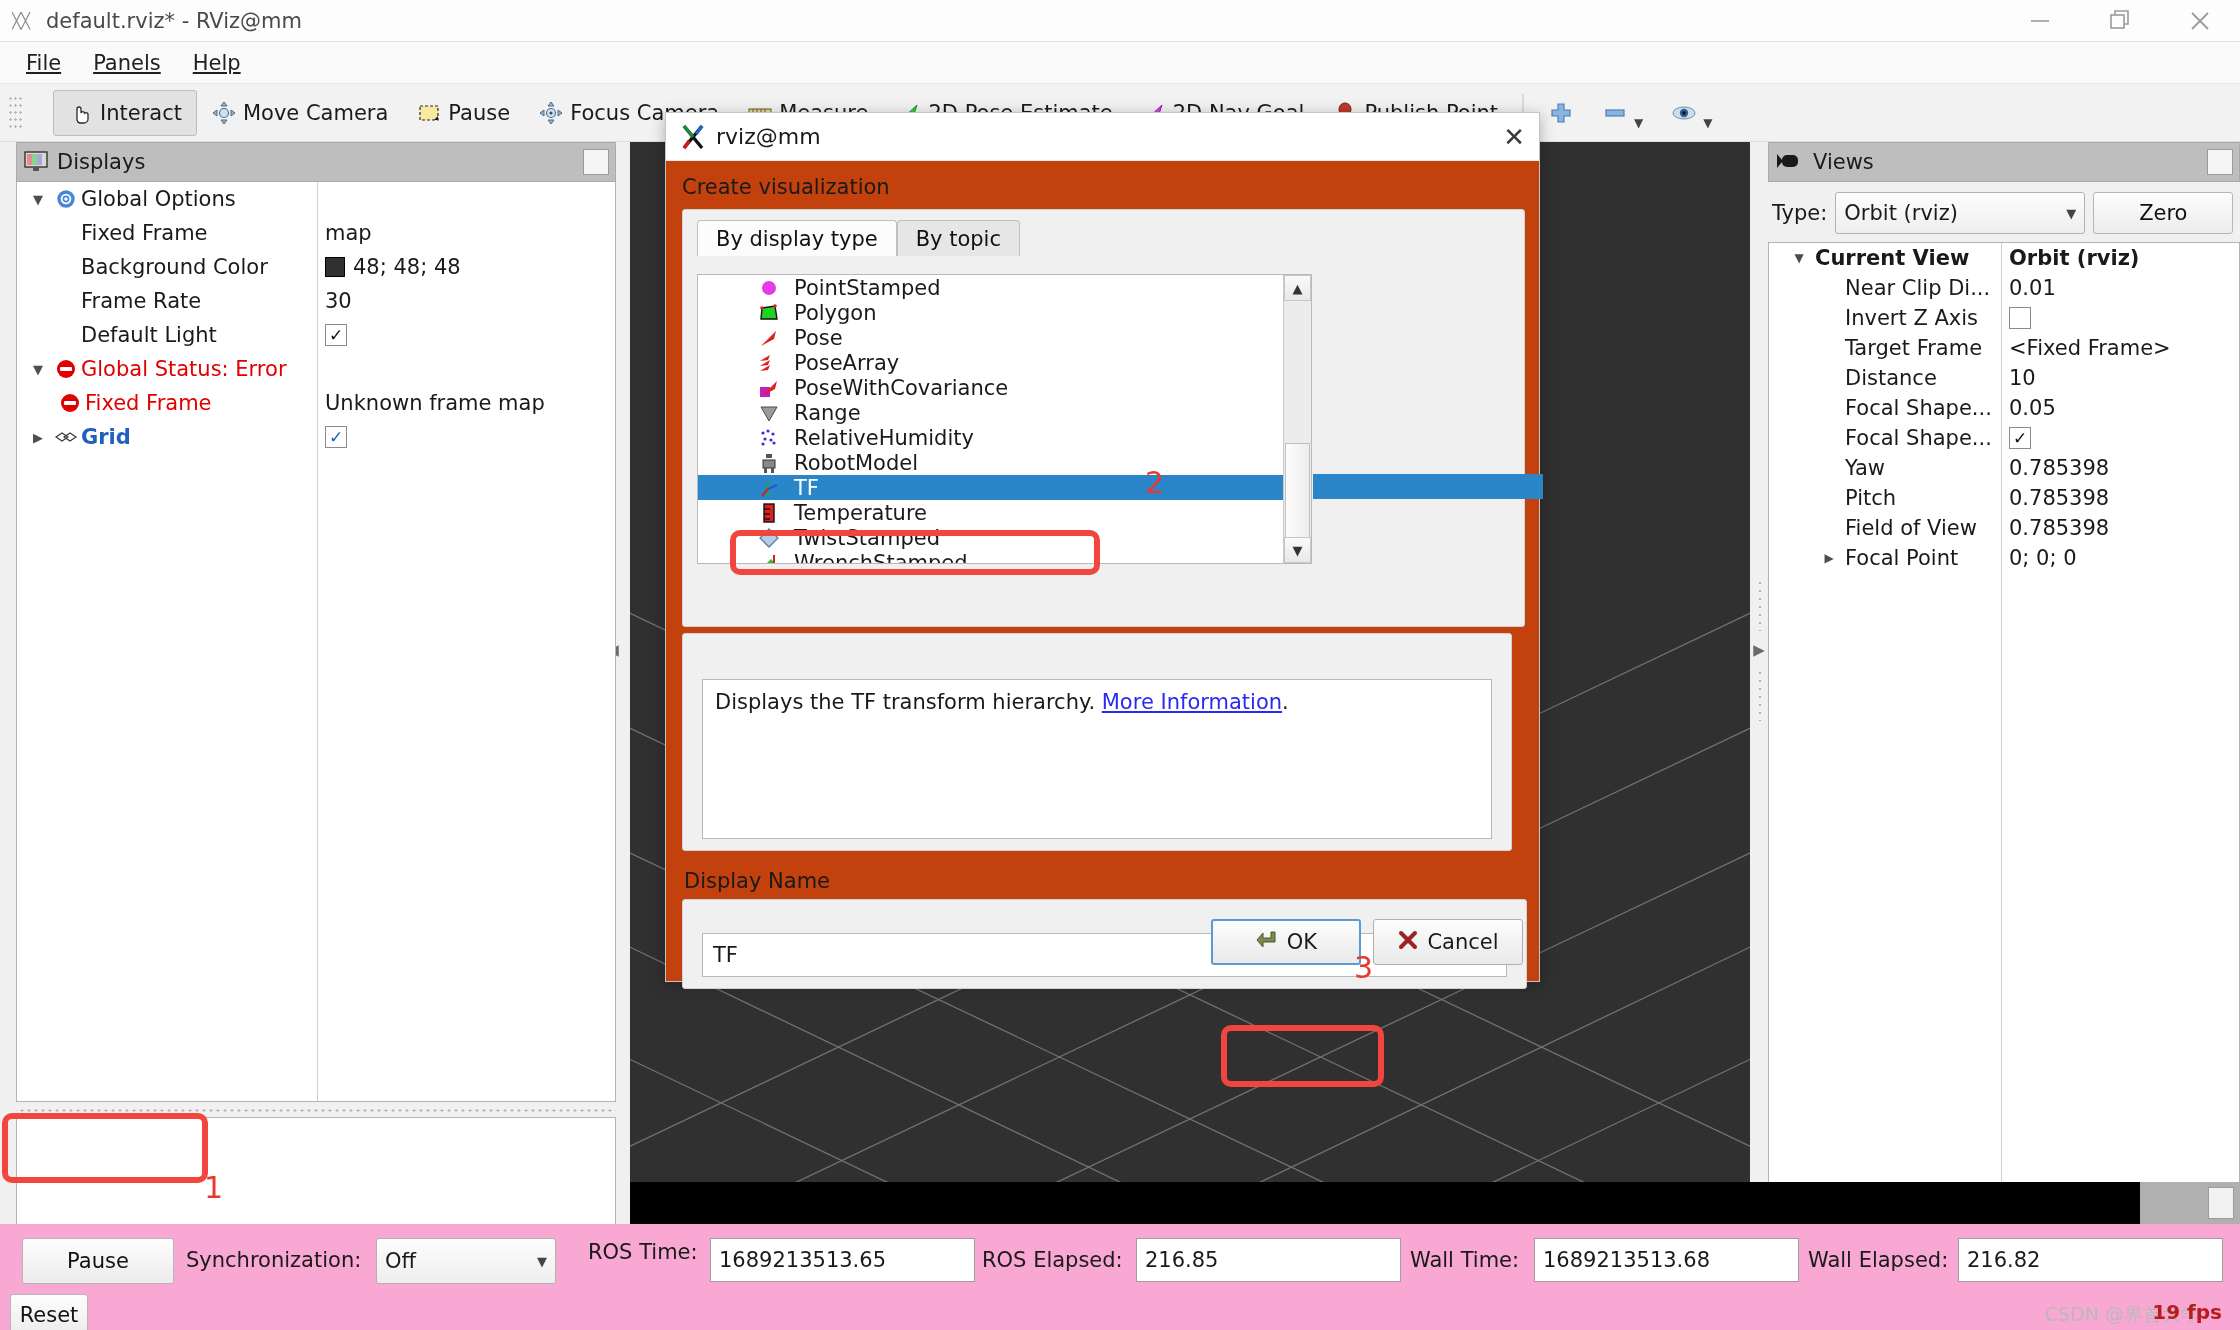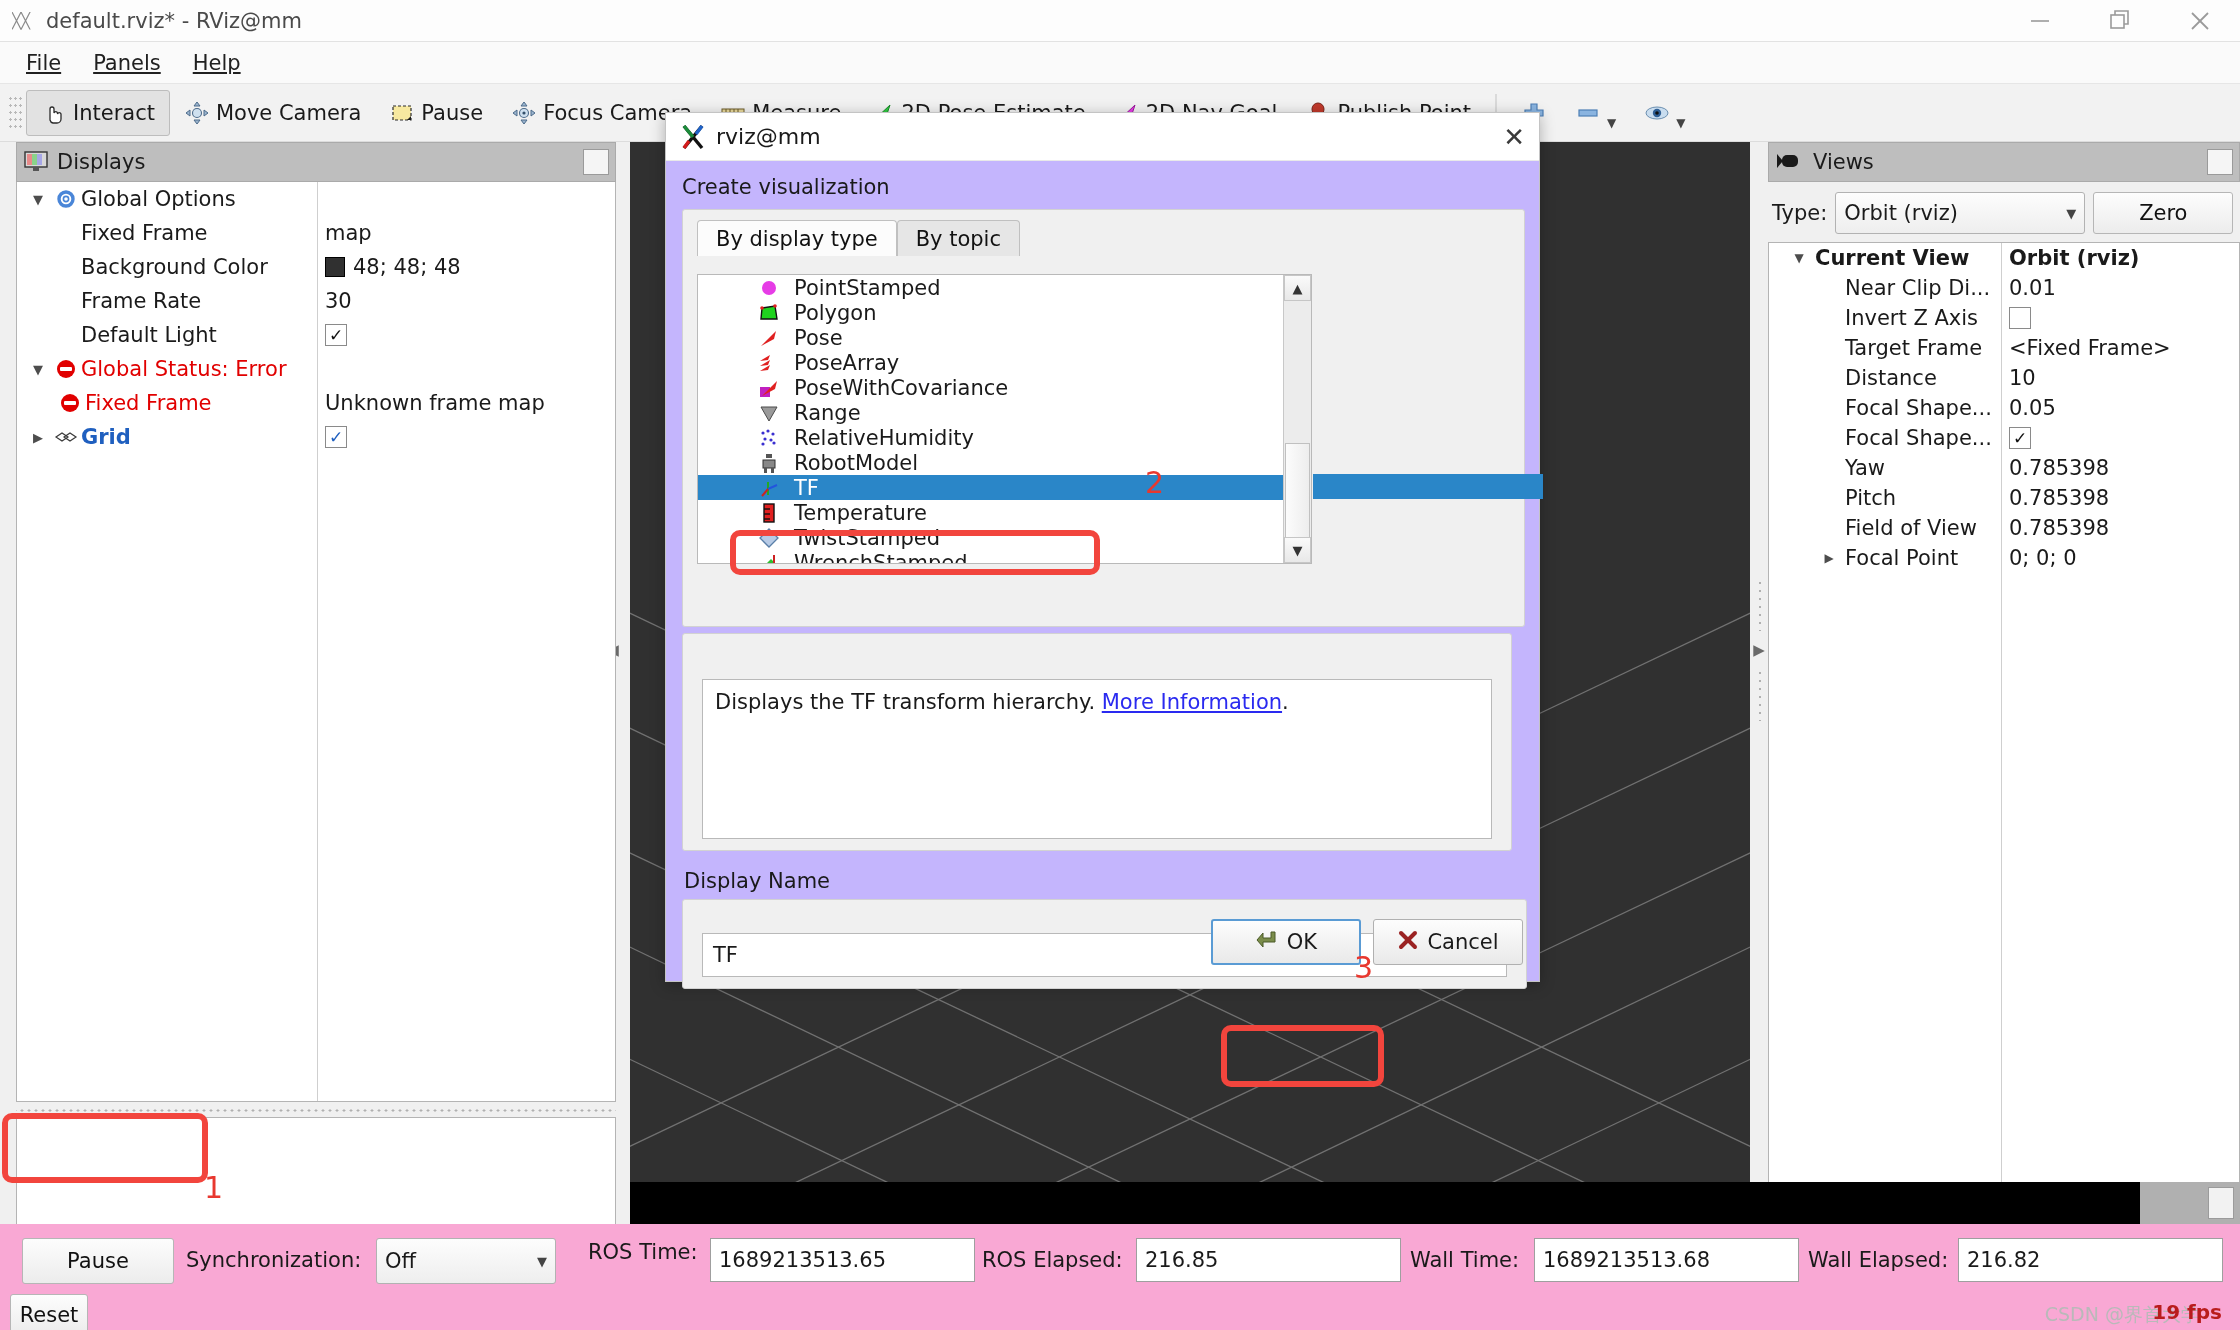--- a/index.html
+++ b/index.html
@@ -38,21 +38,21 @@
   
   #toolbar {
     left:0; top:84px; width:2240px; height:58px;
     background:#f2f2f2; border-bottom:1px solid #dcdcdc;
     display:flex; align-items:center;
   }
   .tb-grip { width:14px; height:36px; margin:0 4px 0 8px;
     background-image: radial-gradient(circle, #b8b8b8 1px, transparent 1.2px);
     background-size: 5px 7px; }
   .tool-btn { display:flex; align-items:center; gap:6px; padding:6px 14px; height:46px; font-size:21px; color:#1a1a1a; white-space:nowrap;}
-  .tool-btn.active { background:#e2e2e2; border:1px solid #bdbdbd; border-radius:3px; }
+  .tool-btn.active { background:#e2e2e2; border:1px solid #bdbdbd; border-radius:3px;margin-left:27px; }
   .tool-sep { width:2px; height:38px; background:#dadada; margin:0 10px; }
   .ico { width:26px; height:26px; position:relative; flex:none; }
 
   
   #displays-panel { left:16px; top:142px; width:600px; height:1077px; background:#f0f0f0; }
   .panel-head {
     height:40px; background:#bebebe; display:flex; align-items:center; padding:0 6px;
     border:1px solid #aaa;
   }
   .panel-head .ph-title { font-size:21px; color:#1b1b1b; margin-left:8px; }
@@ -137,21 +137,21 @@
   .sfield {
     height:44px; border:1px solid #9f9f9f; background:#fff; font-size:21px;
     display:flex; align-items:center; padding:0 8px;
   }
   #fps { position:absolute; right:18px; top:1300px; font-size:20px; font-weight:bold; color:#b91c1c; }
   #watermark { position:absolute; right:40px; top:1302px; font-size:19px; color:#b9b9b9; }
 
   
   #dialog {
     left:665px; top:112px; width:875px; height:870px;
-    background:#c4b5fd; border:1px solid #c4c4c4;
+    background:#c2410c; border:1px solid #c4c4c4;
     box-shadow:0 3px 14px rgba(0,0,0,.28);
   }
   #dlg-title {
     height:48px; background:#fff; display:flex; align-items:center; padding:0 14px;
     border-bottom:1px solid #e9e9e9;
   }
   #dlg-title .dt-text { font-size:22px; margin-left:8px; }
   #dlg-title .dt-close { margin-left:auto; color:#3a3a3a; font-size:26px; line-height:1; }
   #dlg-body { position:absolute; left:0; top:48px; width:875px; height:822px; padding:14px 16px; }
   .section-label { font-size:21px; margin-bottom:8px; }

